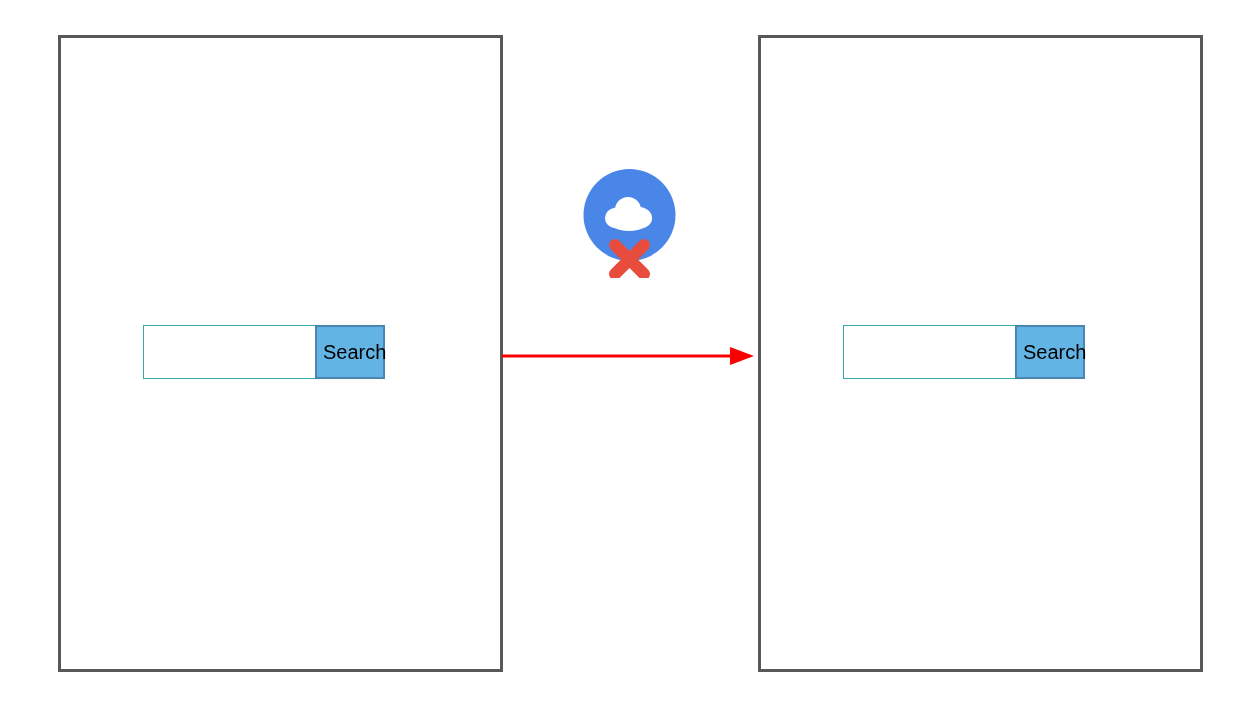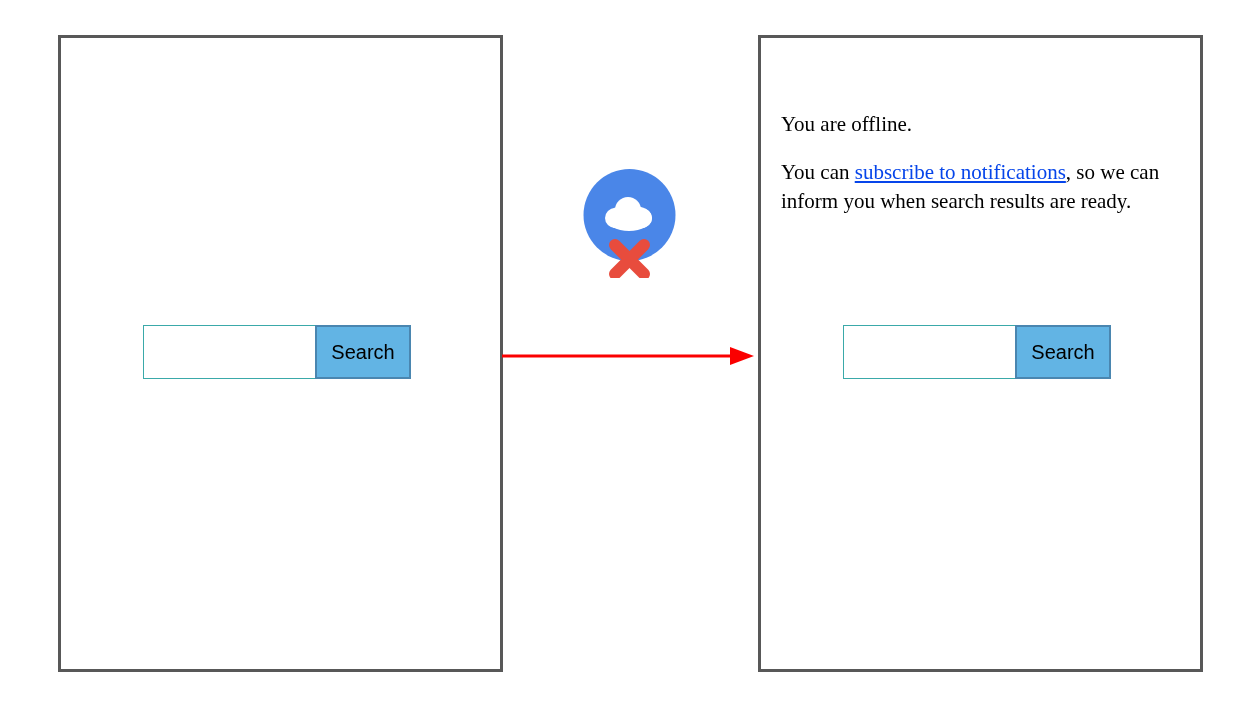--- a/index.html
+++ b/index.html
@@ -41,21 +41,21 @@
       height: 54px;
       border: 1px solid #3aa9a9;
       border-right: none;
       background: #fff;
       font-size: 20px;
       padding: 0 8px;
       outline: none;
     }
     .search-btn {
       height: 54px;
-      width: 96px;
+      width: 70px;
       border: 2px solid #4a86b0;
       background: #62b4e4;
       font-family: Arial, Helvetica, sans-serif;
       font-size: 20px;
       color: #000;
       cursor: pointer;
     }
     .msg-block {
       position: absolute;
       left: 20px;
@@ -92,26 +92,20 @@
 <body>
 
 <div class="panel panel-left">
   <div class="search-wrap">
     <input class="search-input" type="text" value="" style="">
     <button class="search-btn">Search</button>
   </div>
 </div>
 
 <div class="panel panel-right">
-  <div class="msg-block">
-    <p>You are offline.</p>
-    <p>
-      <span>You can </span><a href="#">subscribe to notifications</a><span>, so we can inform you when search results are ready.</span>
-    </p>
-  </div>
   <div class="search-wrap">
     <input class="search-input" type="text" value="" style="">
     <button class="search-btn">Search</button>
   </div>
 </div>
 
 <svg class="arrow-svg" viewBox="0 0 252 24">
   <line x1="0" y1="12" x2="232" y2="12" stroke="#fb0000" stroke-width="3"></line>
   <polygon points="252,12 228,3 228,21" fill="#fb0000"></polygon>
 </svg>

